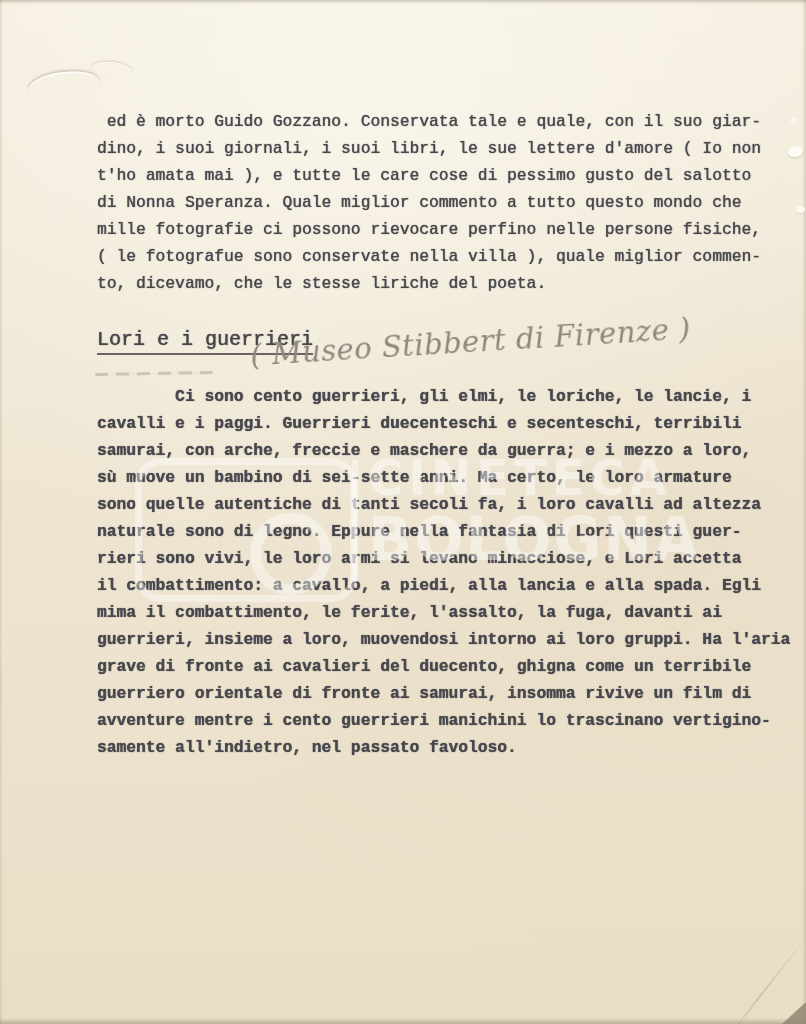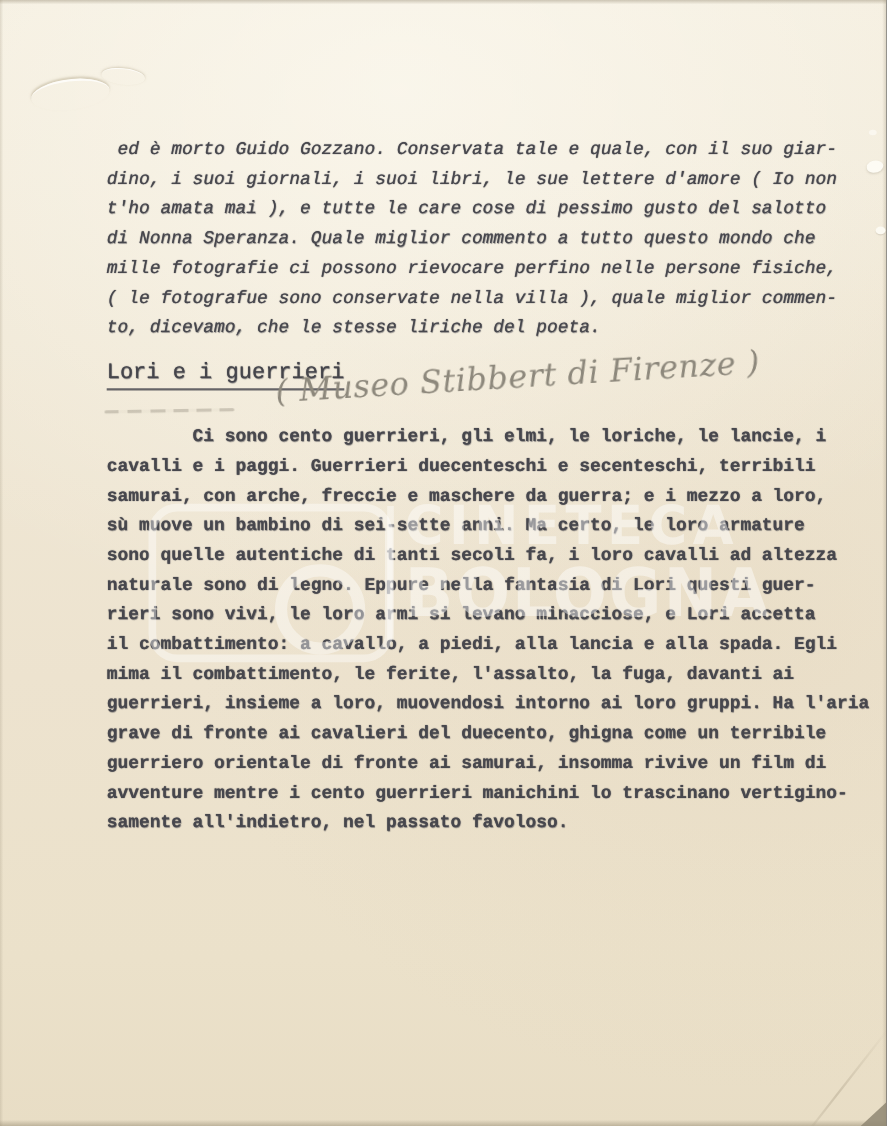--- a/index.html
+++ b/index.html
@@ -16,21 +16,21 @@
   
   .typed{
     position:absolute;
     font-size:16.2px;
     line-height:27px;
     white-space:pre;
     color:#47474d;
     letter-spacing:0.05px;
     text-shadow:0 0 1px rgba(64,64,72,0.8),0.5px 0.4px 0.7px rgba(64,64,72,0.45);
   }
-  .para1{left:97px;top:123px;font-style:italic;}
+  .para1{left:97px;top:109px;}
   .para2{left:97px;top:384px;font-weight:bold;}
   .heading-row{position:absolute;left:97px;top:328px;}
   .heading{
     display:inline-block;
     font-size:20px;line-height:24px;white-space:pre;
     color:#45454b;
     border-bottom:2px solid rgba(66,66,74,0.8);
     padding-bottom:1px;
     text-shadow:0 0 1px rgba(64,64,72,0.85),0.5px 0.4px 0.7px rgba(64,64,72,0.5);
   }

